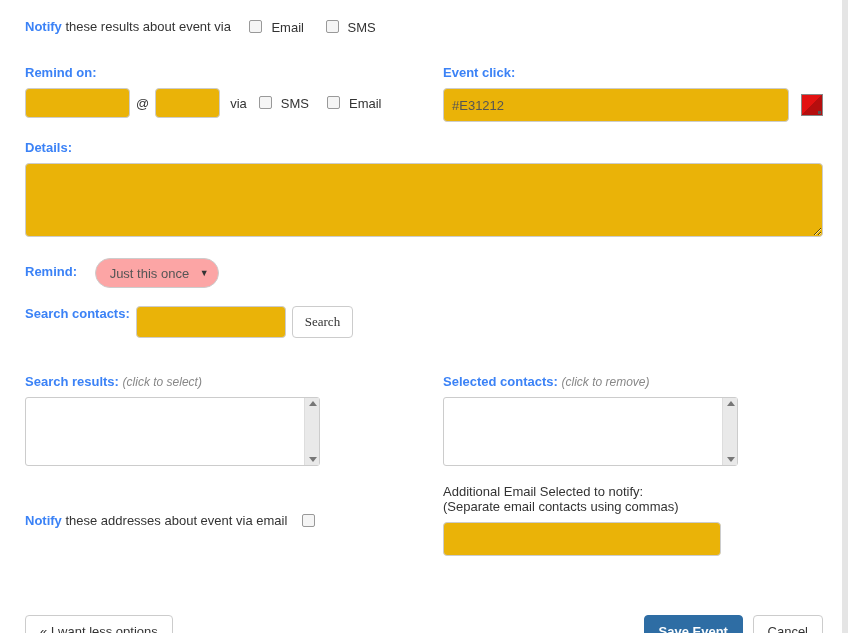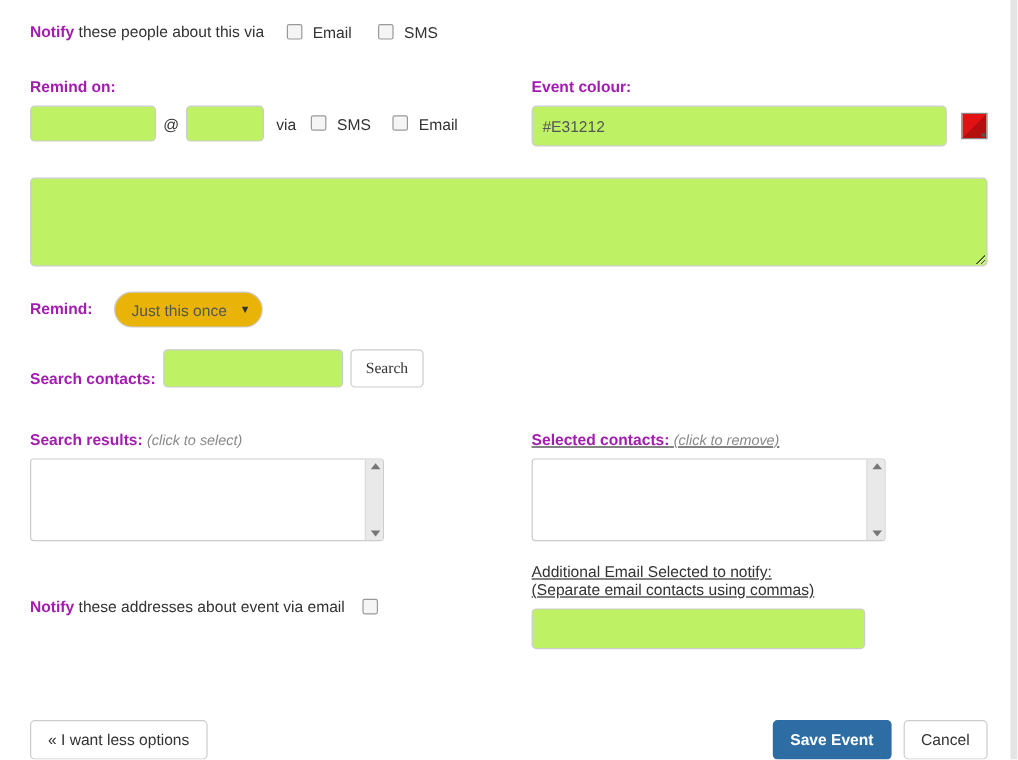--- a/index.html
+++ b/index.html
@@ -11,31 +11,31 @@
     width: 848px;
     height: 633px;
     overflow: hidden;
     position: relative;
     background: #fff;
   }
   .page { padding: 0 25px 0 25px; }
   .row { display:flex; flex-wrap:wrap; }
   .col { flex:1; min-width:0; }
   .gap { width:20px; }
-  .label-bold { font-weight:bold; color:#a21caf; }
+  .label-bold { font-weight:bold; color:#3b82f6; }
   .mt8 { margin-top:8px; }
   .mt18 { margin-top:18px; }
   .mt24 { margin-top:24px; }
   .mt28 { margin-top:28px; }
   .mt36 { margin-top:36px; }
   input[type="text"], textarea, select {
     font-family: Arial, Helvetica, sans-serif;
     font-size: 13px;
     color:#555;
-    background:#bef264;
+    background:#eab308;
     border:1px solid #ccc;
     border-radius:4px;
     padding:6px 8px;
   }
   .checkbox {
     -webkit-appearance:none; appearance:none;
     width:13px; height:13px;
     border:1px solid #999;
     border-radius:2px;
     background:#f5f5f5;
@@ -52,21 +52,21 @@
   .swatch {
     width:22px; height:22px; border:1px solid #888; margin-left:12px;
     background: linear-gradient(135deg,#e31212 0 50%,#b50e0e 50% 100%);
     position:relative;
   }
   .swatch::after{ content:""; position:absolute; right:1px; bottom:1px; width:3px; height:3px; background:#555; }
   .details-ta { width:100%; height:74px; resize:both; }
   .repeat-select {
     height:30px; border-radius:15px; padding:4px 28px 4px 14px;
     -webkit-appearance:none; appearance:none;
-    background:#eab308;
+    background:#fca5a5;
   }
   .select-wrap { position:relative; display:inline-block; margin-left:14px; vertical-align:middle;}
   .select-wrap::after{
     content:"▼"; font-size:9px; color:#333; position:absolute; right:10px; top:50%; transform:translateY(-50%); pointer-events:none;
   }
   .search-input { width:150px; height:32px; margin-left:6px; vertical-align:middle;}
   .btn {
     display:inline-block; cursor:pointer;
     border:1px solid #ccc; background:#fff; color:#333;
     border-radius:4px; padding:8px 14px; font-size:13px;
@@ -91,21 +91,21 @@
   }
   .right-scroll { position:absolute; right:0; top:0; bottom:0; width:6px; background:#e5e5e5; }
   .addl-input { width:278px; height:34px; }
 </style>
 </head>
 <body>
 
 <div class="page">
 
   <div class="mt18">
-    <span class="label-bold">Notify</span><span> these people about this via</span>
+    <span class="label-bold">Notify</span><span> these results about event via</span>
     &nbsp;&nbsp;
     <input type="checkbox" class="checkbox" style=""><span class="chklabel">Email</span>
     <input type="checkbox" class="checkbox" style=""><span class="chklabel">SMS</span>
   </div>
 
   <div class="row mt28">
     <div class="col">
       <div class="label-bold">Remind on:</div>
       <div class="mt8" style="display:flex;align-items:center;">
         <input type="text" class="small-input" value="" style="">
@@ -113,59 +113,60 @@
         <input type="text" class="small-input" style="width: 65px;" value="">
         <span class="via">via</span>
         <input type="checkbox" class="checkbox" style="">
           <span class="chklabel">SMS</span>
         <input type="checkbox" class="checkbox" style="">
           <span class="chklabel">Email</span>
       </div>
     </div>
     <div class="gap"></div>
     <div style="width:380px;">
-      <div class="label-bold">Event colour:</div>
+      <div class="label-bold">Event click:</div>
       <div class="colour-row mt8">
         <input type="text" class="colour-input" value="#E31212" style="">
         <div class="swatch"></div>
       </div>
     </div>
   </div>
 
   <div class="mt18">
+    <div class="label-bold">Details:</div>
     <textarea class="details-ta mt8" style=""></textarea>
   </div>
 
   <div class="mt18">
     <span class="label-bold">Remind:</span>
     <span class="select-wrap">
       <select class="repeat-select">
         <option>Just this once</option>
       </select>
     </span>
   </div>
 
-  <div class="mt18" style="display:flex;align-items:flex-end;">
+  <div class="mt18" style="display:flex;align-items:flex-start;">
     <span class="label-bold">Search contacts:</span>
     <input type="text" class="search-input" value="" style="">
     <button class="btn btn-sm" style="margin-left:6px;">Search</button>
   </div>
 
   <div class="row mt36">
     <div style="width:300px;">
       <div>
         <span class="label-bold">Search results:</span>
         <span class="hint">(click to select)</span>
       </div>
       <div class="listbox mt8">
         <div class="scroll"></div>
       </div>
     </div>
     <div style="flex:1;"></div>
-    <div style="width:380px;text-decoration:underline;">
+    <div style="width:380px;">
       <div>
         <span class="label-bold">Selected contacts:</span>
         <span class="hint">(click to remove)</span>
       </div>
       <div class="listbox mt8" style="width:295px;">
         <div class="scroll"></div>
       </div>
       
       <div class="mt18">Additional Email Selected to notify:</div>
       <div>(Separate email contacts using commas)</div>

